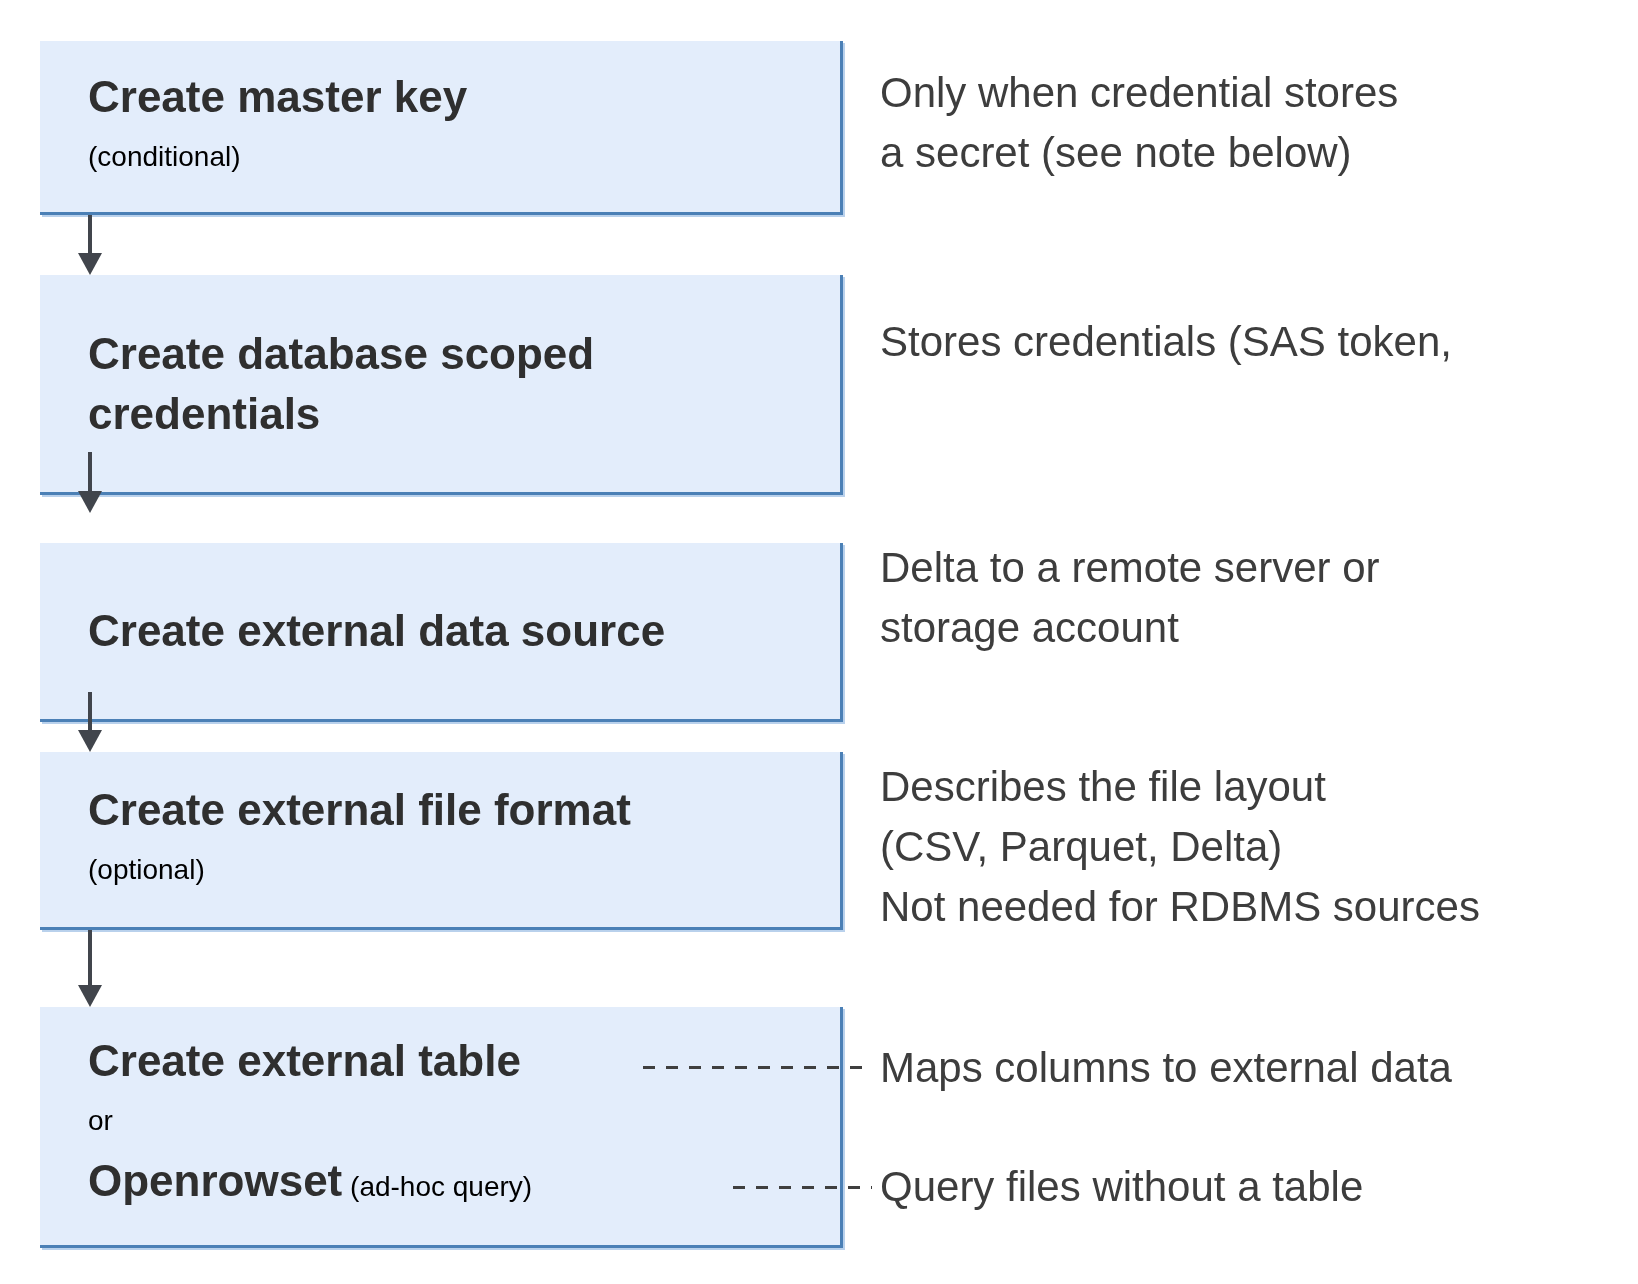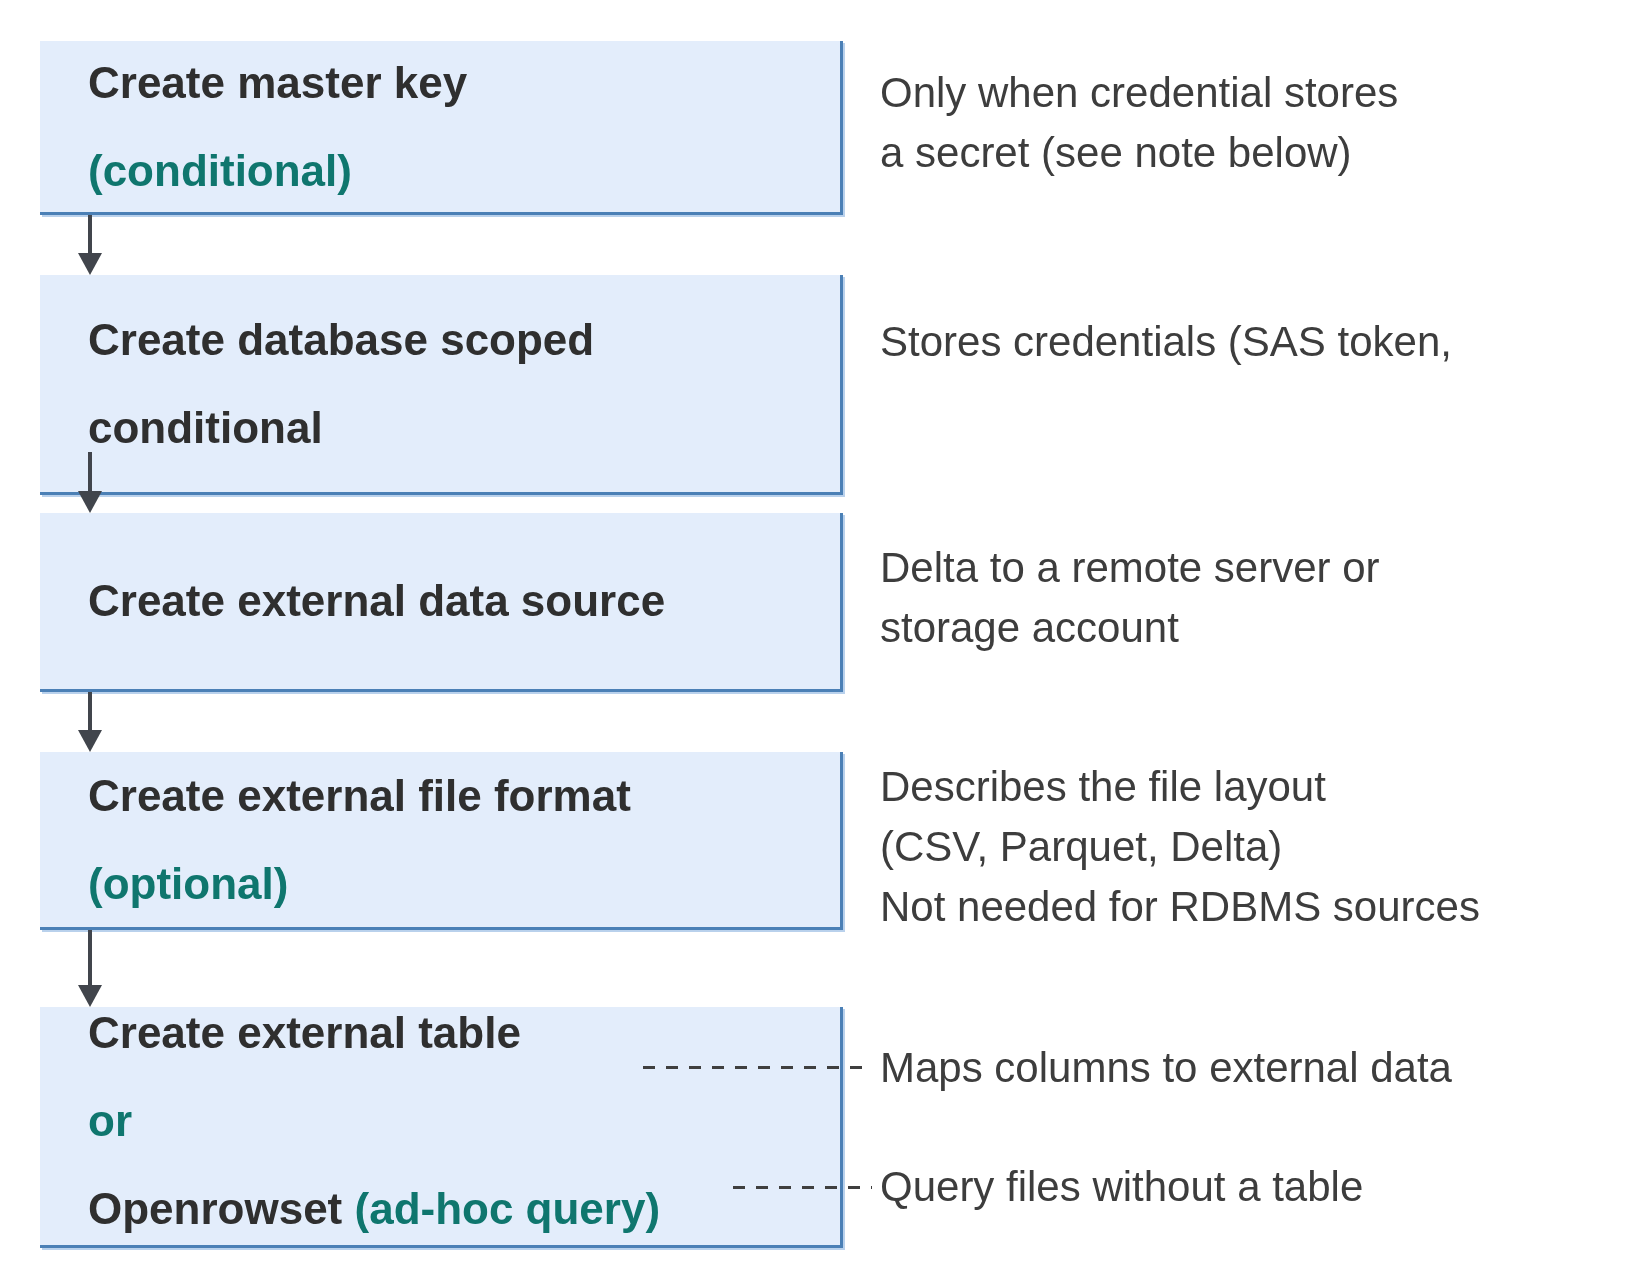--- a/index.html
+++ b/index.html
@@ -17,34 +17,33 @@
     width: 803px;
     box-sizing: border-box;
     background: #e3edfb;
     border-right: 3px solid #4b80b6;
     border-bottom: 3px solid #4b80b6;
     box-shadow: 2px 2px 0 0 #b9d1ec;
     display: flex;
     flex-direction: column;
     justify-content: center;
     padding-left: 48px;
-    gap: 28px;
   }
   .box .t {
     font-weight: bold;
     font-size: 44px;
     line-height: 60px;
     color: #2f2f2f;
     white-space: nowrap;
   }
   .box .s {
-    font-weight: bold;
-    font-size: 44px;
+    font-weight: normal;
+    font-size: 28px;
     line-height: 60px;
-    color: #0f766e;
+    color: #000000;
     white-space: nowrap;
   }
   .mixline { line-height: 60px; white-space: nowrap; }
   .note {
     position: absolute;
     left: 880px;
     font-size: 42px;
     line-height: 60px;
     color: #3d3d3d;
   }
@@ -85,32 +84,32 @@
     <div>a secret (see note below)</div>
   </div>
 
   <div class="arrow">
     <div class="stem" style="top:215px;height:40px"></div>
     <div class="head" style="top:253px"></div>
   </div>
 
   <div class="box" style="top:275px;height:220px">
     <div class="t">Create database scoped</div>
-    <div class="t">conditional</div>
+    <div class="t">credentials</div>
   </div>
   <div class="note" style="top:312px">
     <div>Stores credentials (SAS token,</div>
   </div>
 
   <div class="arrow">
     <div class="stem" style="top:452px;height:40px"></div>
     <div class="head" style="top:491px"></div>
   </div>
 
-  <div class="box" style="top:513px;height:179px">
+  <div class="box" style="top:543px;height:179px">
     <div class="t">Create external data source</div>
   </div>
   <div class="note" style="top:538px">
     <div>Delta to a remote server or</div>
     <div>storage account</div>
   </div>
 
   <div class="arrow">
     <div class="stem" style="top:692px;height:39px"></div>
     <div class="head" style="top:730px"></div>

